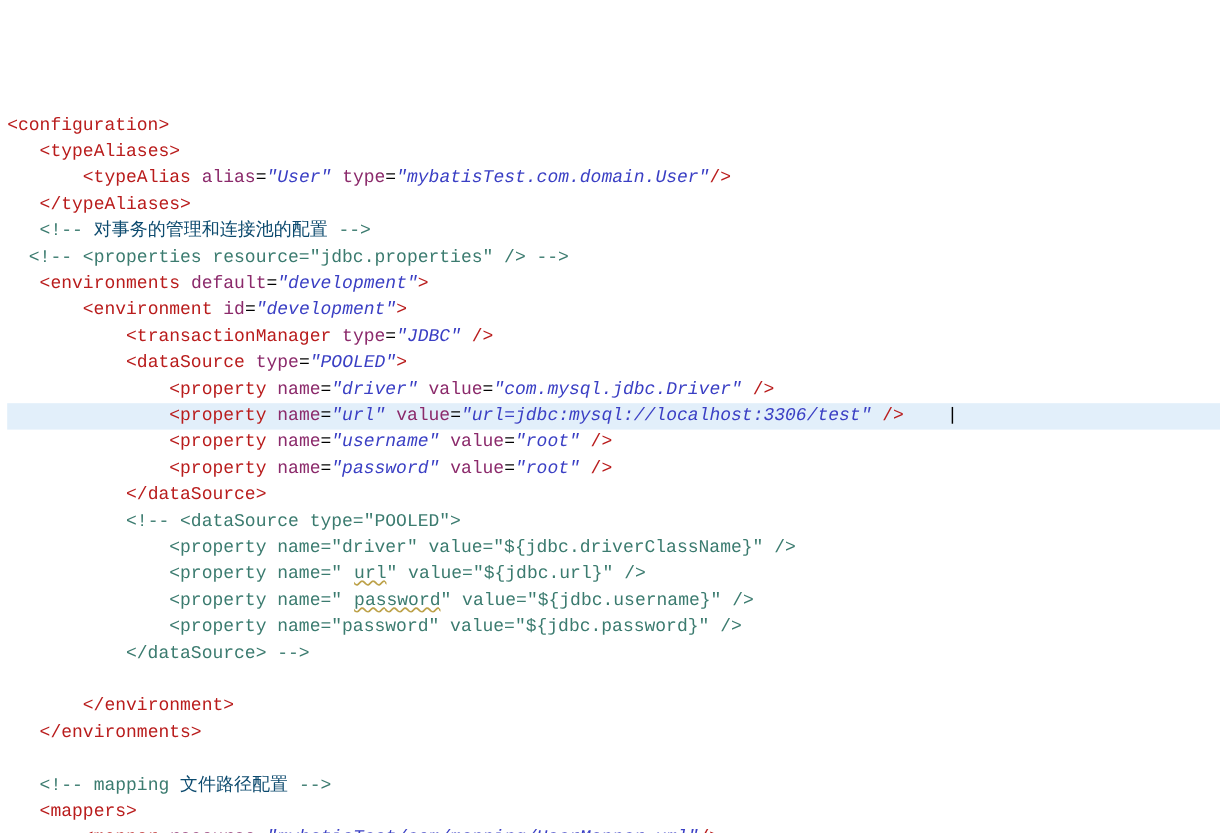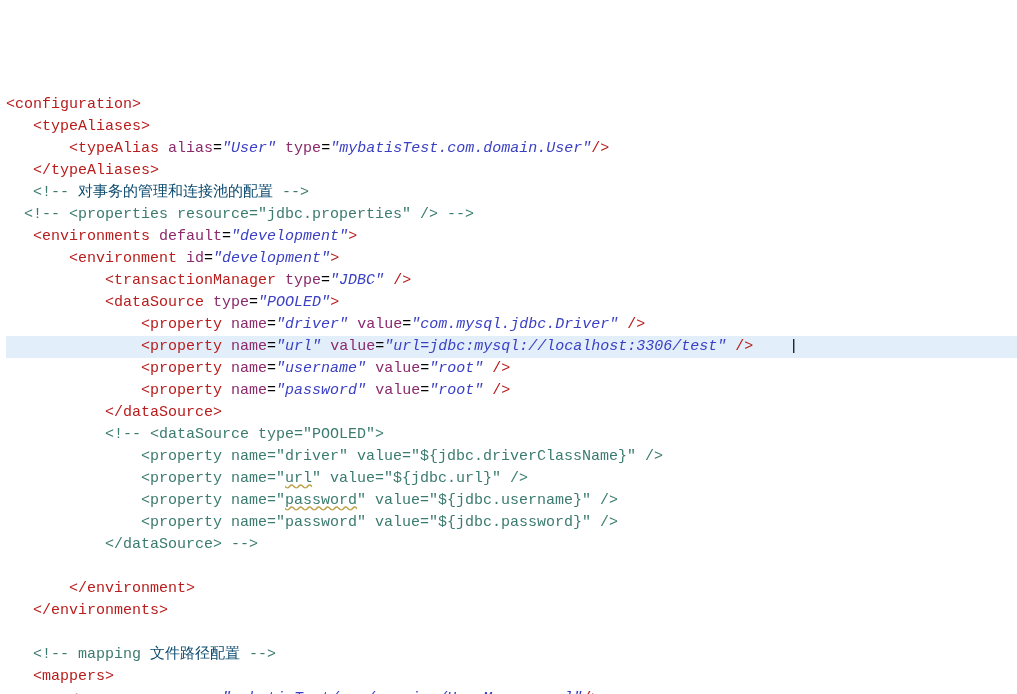--- a/index.html
+++ b/index.html
@@ -19,21 +19,21 @@
       background: #e2effa;
       display: inline-block;
       width: 100%;
     }
     .tag { color: #b91c1c; }
     .attr { color: #8b2a6b; }
     .str { color: #3a3fc4; font-style: italic; }
     .cmt { color: #3b7b6f; }
     .cjk { color: #0c4a6e; font-style: normal; }
     .caret { color: #000; }
-    .underline { text-decoration: underline wavy #bda24a; text-decoration-skip-ink: none; }
+    .underline { text-decoration: underline wavy #bda24a; text-decoration-skip-ink: none; margin-left: 10px; }
   </style>
 </head>
 <body>
 
 
 
 <div class="code"><span><span class="tag">&lt;configuration&gt;</span></span>
 <span>   <span class="tag">&lt;typeAliases&gt;</span></span>
 <span>       <span class="tag">&lt;typeAlias</span> <span class="attr">alias</span><span>=</span><span class="str">"User"</span> <span class="attr">type</span><span>=</span><span class="str">"mybatisTest.com.domain.User"</span><span class="tag">/&gt;</span></span>
 <span>   <span class="tag">&lt;/typeAliases&gt;</span></span>

